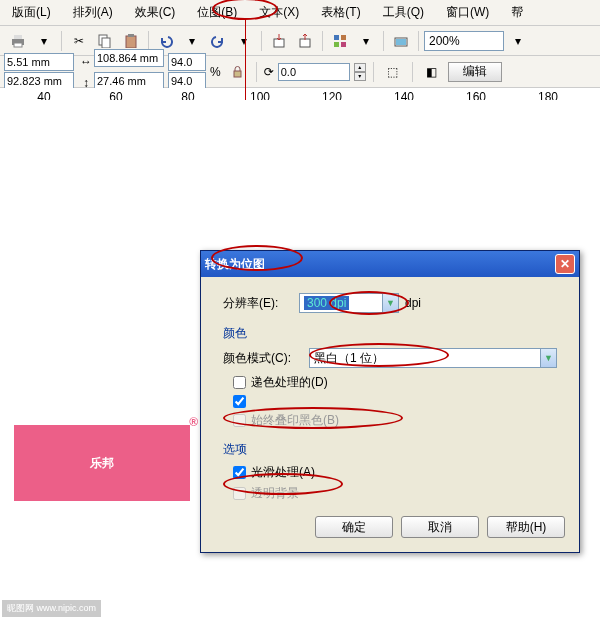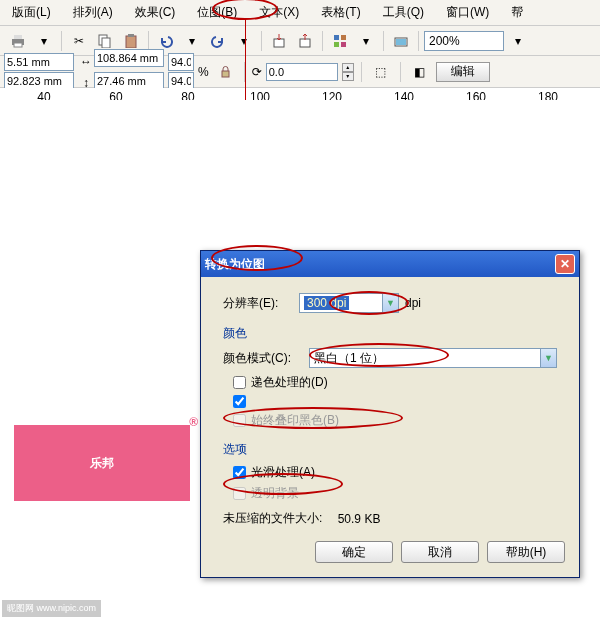--- a/index.html
+++ b/index.html
@@ -9,21 +9,21 @@
 .menubar span { padding: 2px 6px; cursor: default; }
 .menu-circle { position: absolute; border: 2px solid #b00; border-radius: 50%; pointer-events: none; }
 
 .toolbar { display: flex; align-items: center; gap: 2px; padding: 3px 6px; background: #f5f3ee; border-bottom: 1px solid #ccc; height: 30px; }
 .tb-btn { width: 24px; height: 22px; display: inline-flex; align-items: center; justify-content: center; border: 1px solid transparent; }
 .sep { width: 1px; height: 20px; background: #ccc; margin: 0 3px; }
 .zoom { width: 80px; height: 20px; border: 1px solid #7f9db9; background: #fff; padding: 0 4px; }
 
 .propsbar { display: flex; align-items: center; gap: 4px; padding: 3px 4px; background: #f5f3ee; border-bottom: 1px solid #ccc; height: 32px; }
 .numfield { width: 70px; height: 18px; border: 1px solid #7f9db9; background: #fff; padding: 0 2px; font-size: 11px; }
-.numfield2 { width: 26px; }
+.numfield2 { width: 38px; }
 .spin { width: 12px; height: 18px; display: flex; flex-direction: column; }
 .spin div { flex: 1; border: 1px solid #999; background: #eee; font-size: 6px; text-align: center; line-height: 7px; }
 .txtbtn { height: 20px; border: 1px solid #999; background: linear-gradient(#fff,#e0e0e0); padding: 0 14px; }
 
 .ruler { height: 18px; background: #fff; border-bottom: 1px solid #999; position: relative; font-size: 9px; }
 .ruler .lbl { position: absolute; top: 2px; transform: translateX(-50%); }
 
 .canvas { position: absolute; top: 100px; left: 0; right: 0; bottom: 0; background: #fff; }
 
 .arrow-line { position: absolute; border-left: 1px solid #b00; pointer-events: none; }
@@ -36,21 +36,21 @@
 
 
 .dlg { position: absolute; left: 200px; top: 250px; width: 380px; background: #ece9d8; border: 1px solid #0a246a; box-shadow: 2px 2px 6px rgba(0,0,0,0.4); }
 .dlg-title { height: 26px; background: linear-gradient(#3b77dd, #2157c4); color: #fff; display: flex; align-items: center; padding: 0 4px; font-weight: bold; }
 .dlg-title .spacer { flex: 1; }
 .dlg-close { width: 20px; height: 20px; background: #e36252; border: 1px solid #fff; color: #fff; text-align: center; line-height: 18px; border-radius: 3px; font-weight: bold; }
 .dlg-body { padding: 10px 14px 14px; }
 .row { display: flex; align-items: center; gap: 6px; margin: 6px 8px; }
 .combo { height: 20px; border: 1px solid #7f9db9; background: #fff; display: inline-flex; align-items: center; padding: 0 4px; position: relative; }
 .combo .arr { position: absolute; right: 0; top: 0; width: 16px; height: 100%; background: linear-gradient(#dbeaf9,#b5cff0); border-left: 1px solid #7f9db9; text-align: center; line-height: 18px; font-size: 9px; color: #4a6; }
-.combo .sel { background: #316ac5; color: #fef9c3; padding: 0 3px; }
+.combo .sel { background: #316ac5; color: #5eead4; padding: 0 3px; }
 .grp-label { color: #003399; padding-top: 6px; }
 .chk { display: flex; align-items: center; gap: 5px; margin: 4px 0 4px 18px; }
 .chk input { width: 13px; height: 13px; }
 .chk.disabled { color: #999; }
 .dlg-buttons { display: flex; justify-content: flex-end; gap: 8px; margin-top: 14px; }
 .dlg-buttons button { width: 78px; height: 22px; border: 1px solid #888; background: linear-gradient(#fff,#e4e4e4); border-radius: 3px; }
 
 .oval { position: absolute; border: 2px solid #b00; border-radius: 50%; pointer-events: none; }
 </style>
 </head>
@@ -248,24 +248,20 @@
       </div>
     <label class="chk">
         <input type="checkbox" checked="" style="">
         <span>光滑处理(A)</span>
       </label>
     <label class="chk disabled">
         <input type="checkbox" disabled="" style="">
         <span>透明背景</span>
       </label>
 
-    <div class="row" style="margin-top:8px">
-      <span>未压缩的文件大小:</span>&nbsp;
-      <span>50.9 KB</span>
-    </div>
 
     <div class="dlg-buttons">
       <button>确定</button>
       <button>取消</button>
       <button>帮助(H)</button>
     </div>
   </div>
 
   <div class="oval" style="left:10px; top:-6px; width:92px; height:26px"></div>
   <div class="oval" style="left:128px; top:40px; width:80px; height:24px"></div>

